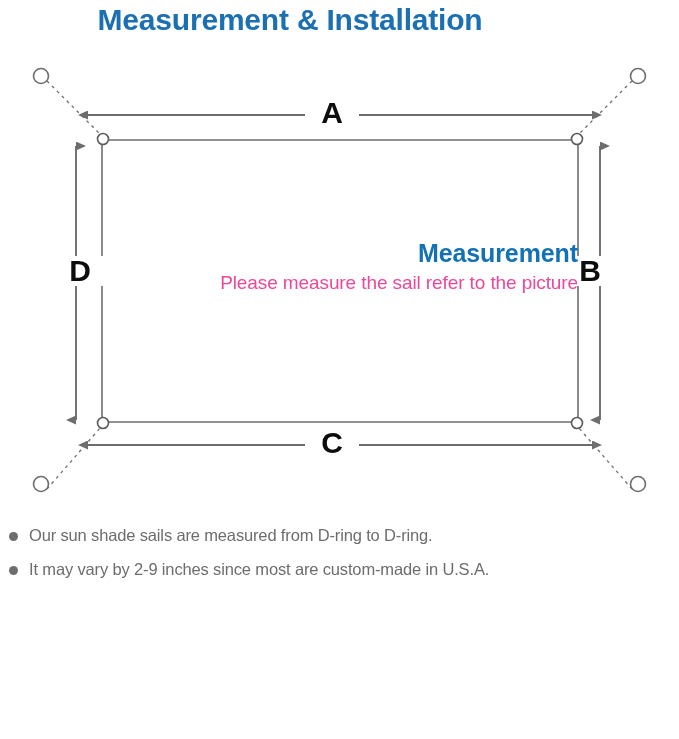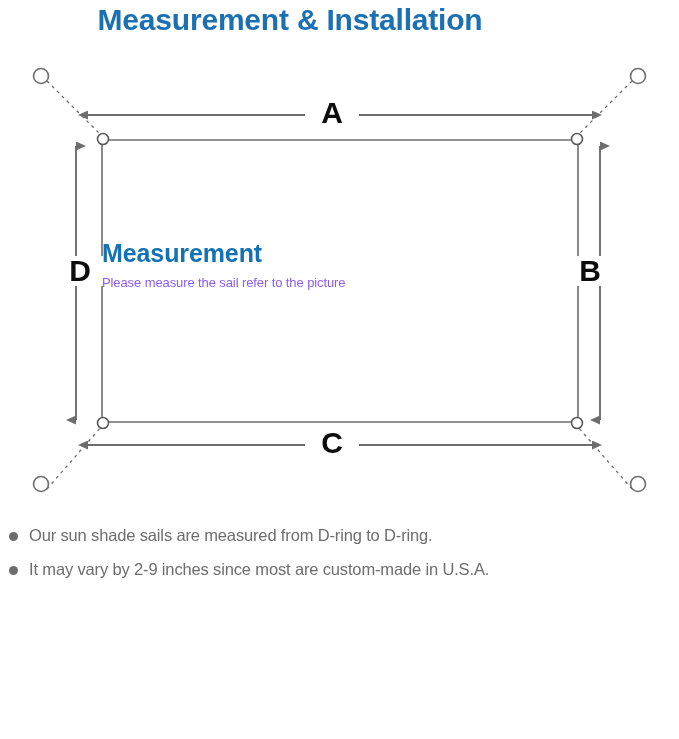--- a/index.html
+++ b/index.html
@@ -60,33 +60,33 @@
   #dim-c { left: 305px;  top: 380px; width: 40px; }
   #dim-d { left: 53px;   top: 208px; width: 40px; }
   #dim-b { left: 563px;  top: 208px; width: 40px; }
 
   
   #sail-text {
     position: absolute;
     left: 102px;
     top: 190px;
     width: 476px;
-    text-align: left;
+    text-align: right;
   }
   #sail-heading {
     font-size: 25px;
     font-weight: bold;
     color: #1272B5;
     line-height: 30px;
     letter-spacing: -0.1px;
   }
   #sail-sub {
-    font-size: 13px;
+    font-size: 19px;
     font-weight: normal;
-    color: #8b5cf6;
+    color: #ec4899;
     line-height: 22px;
     margin-top: 4px;
     letter-spacing: -0.1px;
   }
 
   
   #notes {
     position: absolute;
     left: 0px;
     top: 524px;

